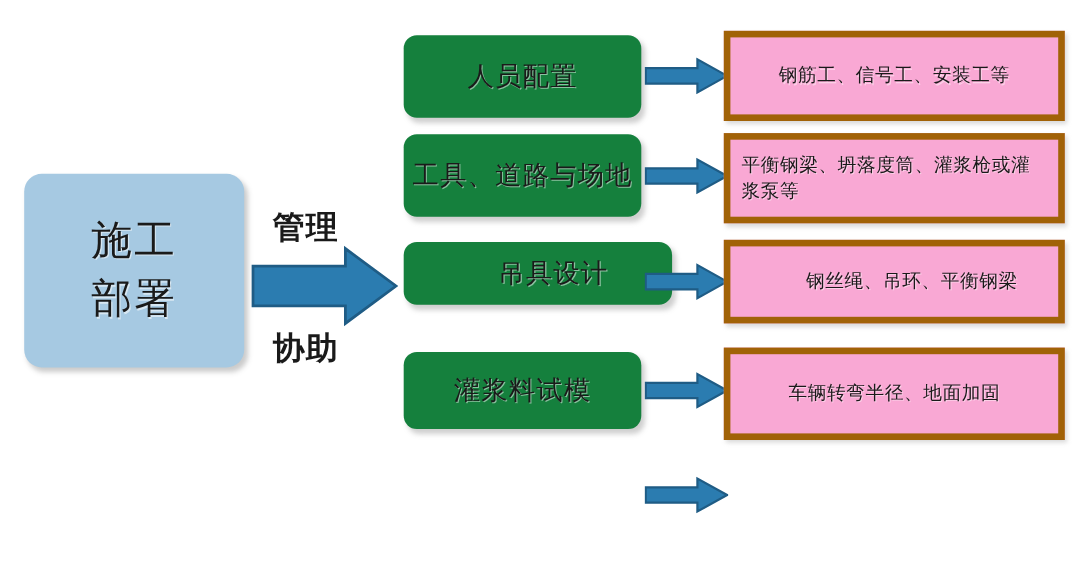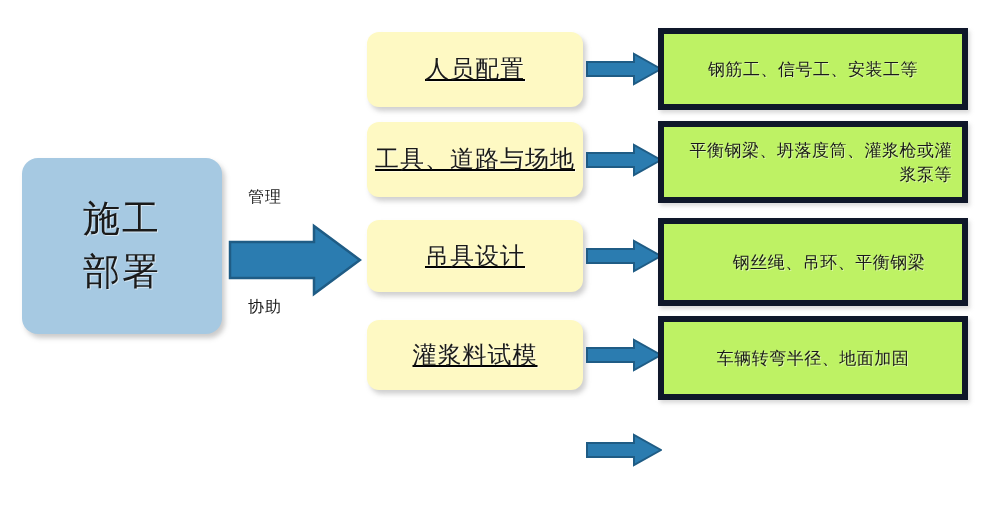--- a/index.html
+++ b/index.html
@@ -47,66 +47,65 @@
     position: absolute;
     left: 228px;
     top: 223px;
     width: 134px;
     height: 74px;
   }
 
   
   .edge-label {
     position: absolute;
-    font-size: 16px;
+    font-size: 29px;
     color: #1a1a1a;
-    font-weight: normal;
+    font-weight: bold;
     letter-spacing: 1px;
     text-shadow: 1px 1px 0 rgba(255,255,255,0.6);
     white-space: nowrap;
   }
   .edge-label.top  { left: 248px; top: 187px; }
   .edge-label.bot  { left: 248px; top: 297px; }
 
   
   .mid-node {
     position: absolute;
     left: 367px;
     width: 216px;
-    background: #fef9c3;
+    background: #15803d;
     border-radius: 12px;
     box-shadow: 3px 4px 5px rgba(140,140,140,0.42);
     display: flex;
     align-items: center;
     justify-content: center;
     text-align: center;
-    text-decoration: underline;
   }
   .mid-label {
     color: #1a1a1a;
     font-size: 24px;
     line-height: 1.28;
     letter-spacing: 1px;
     text-shadow: 1px 1px 0 rgba(255,255,255,0.5);
     padding: 0 6px;
   }
 
   
   .right-node {
     position: absolute;
     left: 658px;
     width: 310px;
-    background: #bef264;
-    border: 6px solid #0f172a;
+    background: #f9a8d4;
+    border: 6px solid #a16207;
     box-sizing: border-box;
     box-shadow: 2px 3px 4px rgba(150,150,150,0.35);
     display: flex;
     align-items: center;
     justify-content: center;
-    text-align: right;
+    text-align: left;
   }
   .right-label {
     color: #1a1a1a;
     font-size: 17px;
     line-height: 1.42;
     letter-spacing: 0.5px;
     text-shadow: 1px 1px 0 rgba(255,255,255,0.45);
     padding: 0 10px;
   }
 
@@ -154,29 +153,29 @@
   </div>
   <div class="small-arrow" style="top:143px;">
     <svg width="76" height="34" viewBox="0 0 76 34" xmlns="http://www.w3.org/2000/svg">
       <polygon points="1,10 48,10 48,2 75,17 48,32 48,24 1,24" fill="#2b7cb0" stroke="#1f5c85" stroke-width="2" stroke-linejoin="miter"></polygon>
     </svg>
   </div>
   <div class="right-node" style="top:121px; height:82px;">
     <div class="right-label">平衡钢梁、坍落度筒、灌浆枪或灌浆泵等</div>
   </div>
 
-  <div class="mid-node" style="top:220px; height:72px;">
+  <div class="mid-node" style="top:220px; height:57px;padding-left:28px;">
     <div class="mid-label">吊具设计</div>
   </div>
   <div class="small-arrow" style="top:239px;">
     <svg width="76" height="34" viewBox="0 0 76 34" xmlns="http://www.w3.org/2000/svg">
       <polygon points="1,10 48,10 48,2 75,17 48,32 48,24 1,24" fill="#2b7cb0" stroke="#1f5c85" stroke-width="2" stroke-linejoin="miter"></polygon>
     </svg>
   </div>
-  <div class="right-node" style="top:218px; height:88px;padding-left:32px;">
+  <div class="right-node" style="top:218px; height:76px;padding-left:32px;">
     <div class="right-label">钢丝绳、吊环、平衡钢梁</div>
   </div>
 
   <div class="mid-node" style="top:320px; height:70px;">
     <div class="mid-label">灌浆料试模</div>
   </div>
   <div class="small-arrow" style="top:338px;">
     <svg width="76" height="34" viewBox="0 0 76 34" xmlns="http://www.w3.org/2000/svg">
       <polygon points="1,10 48,10 48,2 75,17 48,32 48,24 1,24" fill="#2b7cb0" stroke="#1f5c85" stroke-width="2" stroke-linejoin="miter"></polygon>
     </svg>

